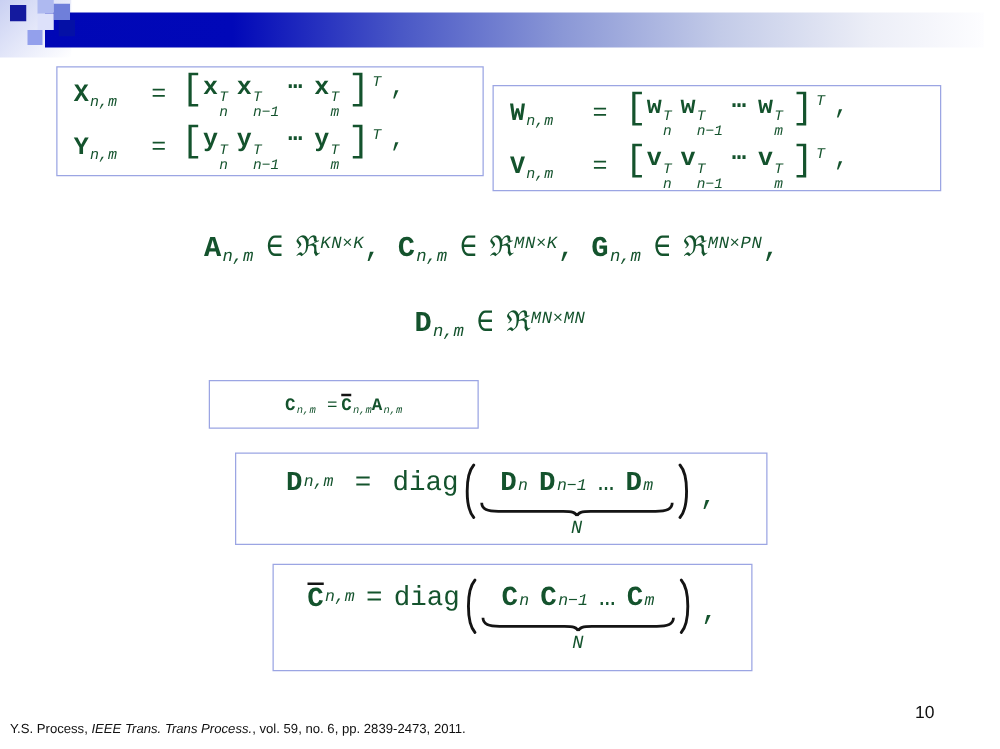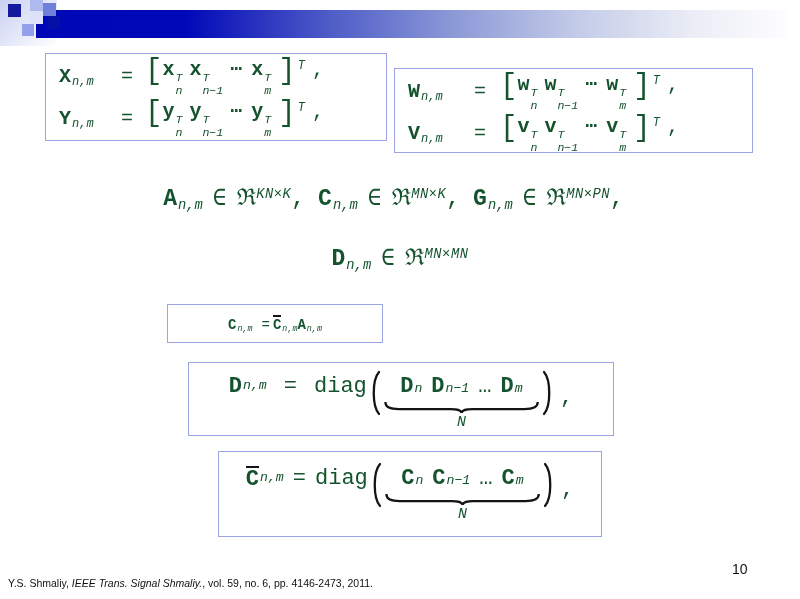--- a/index.html
+++ b/index.html
@@ -234,18 +234,18 @@
         <span class="ub-n">N</span>
       </span>
       <svg class="paren" width="13" height="46" viewBox="0 0 13 46">
         <path d="M2,2 C9,10 9,36 2,44" stroke="#141414" stroke-width="2.3" fill="none" stroke-linecap="round"></path>
       </svg>
       <span class="dcm">,</span>
     </div>
   </div>
 
   <div class="citation">
-    <span>Y.S. Shmaliy, </span><span class="jrnl">IEEE Trans. Signal Shmaliy.</span><span>, vol. 59, no. 6,  pp. 4146-2473, 2011.</span>
+    <span>Y.S. Process, </span><span class="jrnl">IEEE Trans. Trans Process.</span><span>, vol. 59, no. 6,  pp. 2839-2473, 2011.</span>
   </div>
 
   <div class="pagenum">10</div>
 
 </div>
 
 </body></html>

